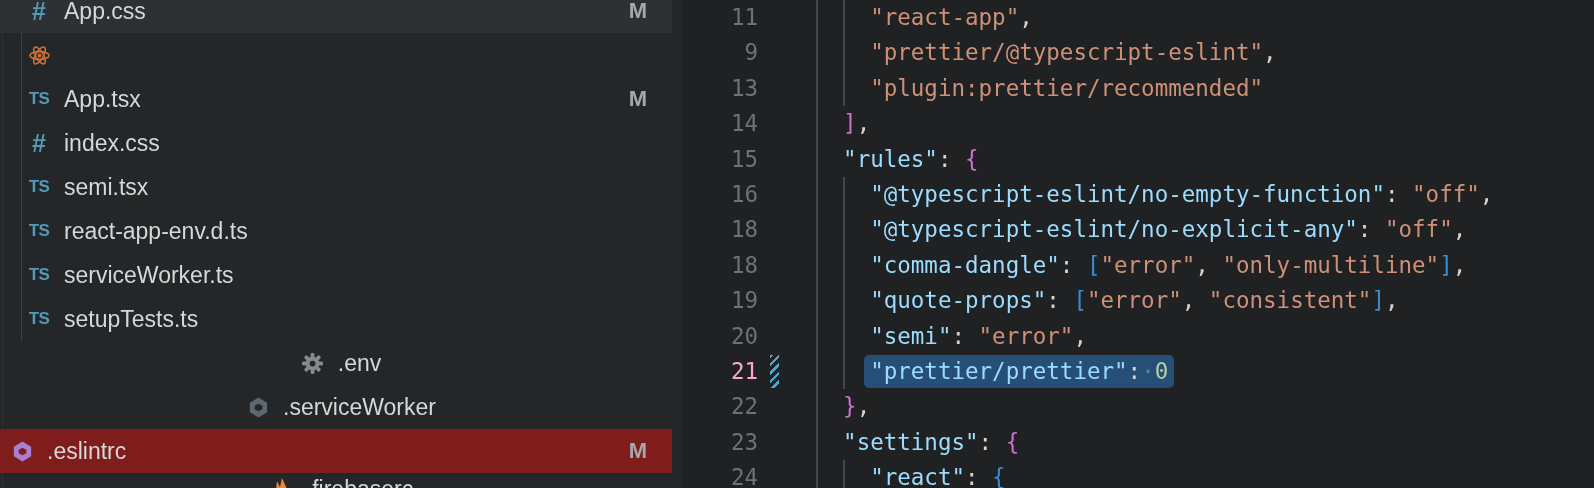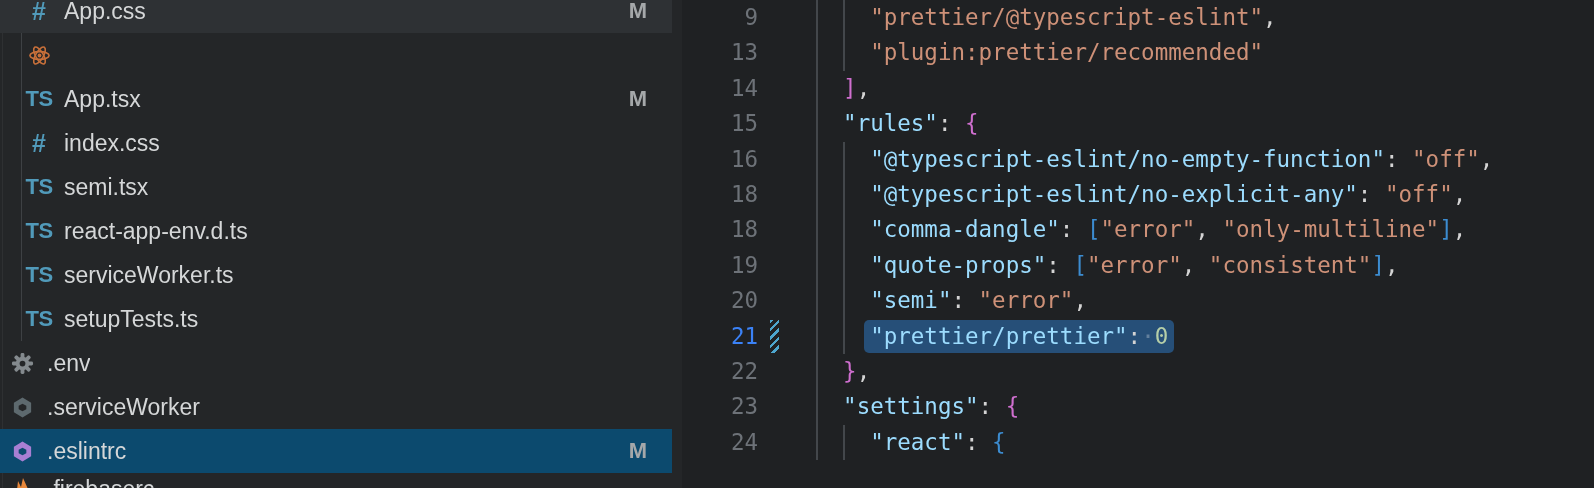--- a/index.html
+++ b/index.html
@@ -22,31 +22,31 @@
     position:absolute; width:1px; background:#3e4144; z-index:1;
   }
   .rows { position:relative; margin-top:-11px; z-index:2; }
   .frow {
     display:flex; align-items:center;
     height:44px; width:672px;
     color:#d5d7d8; font-size:23px;
     cursor:pointer;
   }
   .frow.ind1 { padding-left:27px; }
-  .frow.ind0 { padding-left:10px; }
+  .frow.ind0 { padding-left:10px;justify-content:center; }
   .frow.hover    { background:#2e3134; }
-  .frow.selected { background:#0c4a6e; }
+  .frow.selected { background:#7f1d1d; }
   .ficon {
     width:24px; height:26px; flex:none;
     display:flex; align-items:center; justify-content:center;
     margin-right:13px;
   }
   .ficon svg { display:block; }
   .icon-hash { color:#519aba; font-weight:bold; font-size:25px; font-family:"Liberation Sans",sans-serif; }
-  .icon-ts   { color:#519aba; font-weight:bold; font-size:22px; letter-spacing:-0.5px; font-family:"Liberation Sans",sans-serif; }
+  .icon-ts   { color:#519aba; font-weight:bold; font-size:17px; letter-spacing:-0.5px; font-family:"Liberation Sans",sans-serif; }
   .flabel { white-space:nowrap; overflow:hidden; }
   .fbadge {
     margin-left:auto; margin-right:25px;
     color:#a5a8aa; font-size:22px; font-weight:bold;
   }
   .frow.clipped { align-items:flex-start; padding-top:3px; }
 
   
   .editor {
     position:relative;
@@ -55,21 +55,21 @@
     overflow:hidden;
     font-family:"DejaVu Sans Mono", monospace;
     font-size:22.5px;
   }
   .cl { position:relative; height:35.4px; line-height:35.4px; }
   .ln {
     position:absolute; left:0; top:0; width:76px;
     text-align:right; color:#6d7278;
     cursor:pointer;
   }
-  .cl.active .ln { color:#3b82f6; }
+  .cl.active .ln { color:#f9a8d4; }
   .hatch {
     position:absolute; left:88px; top:1px; bottom:1px; width:9px;
     background:repeating-linear-gradient(135deg, #4da6ce 0px, #4da6ce 2.4px, rgba(0,0,0,0) 2.4px, rgba(0,0,0,0) 6px);
   }
   .g0, .g2 { position:absolute; top:0; bottom:0; width:1.5px; background:#43474b; }
   .g0 { left:134px; }
   .g2 { left:161px; }
   .ct { position:absolute; left:134px; top:0; white-space:pre; }
 
   .tok-ws   { color:#d4d4d4; }
@@ -190,20 +190,26 @@
           </svg>
         </span>
         <span class="flabel">.firebaserc</span>
       </div>
     </div>
 </aside>
 
 <main class="editor">
   <div id="code-lines">
       <div class="cl">
+        <span class="ln">11</span>
+        <div class="g0"></div>
+        <div class="g2"></div>
+        <div class="ct"><span class="tok-ws">    </span><span class="tok-str">"react-app"</span><span class="tok-pun">,</span></div>
+      </div>
+      <div class="cl">
         <span class="ln">9</span>
         <div class="g0"></div>
         <div class="g2"></div>
         <div class="ct"><span class="tok-ws">    </span><span class="tok-str">"prettier/@typescript-eslint"</span><span class="tok-pun">,</span></div>
       </div>
       <div class="cl">
         <span class="ln">13</span>
         <div class="g0"></div>
         <div class="g2"></div>
         <div class="ct"><span class="tok-ws">    </span><span class="tok-str">"plugin:prettier/recommended"</span></div>

